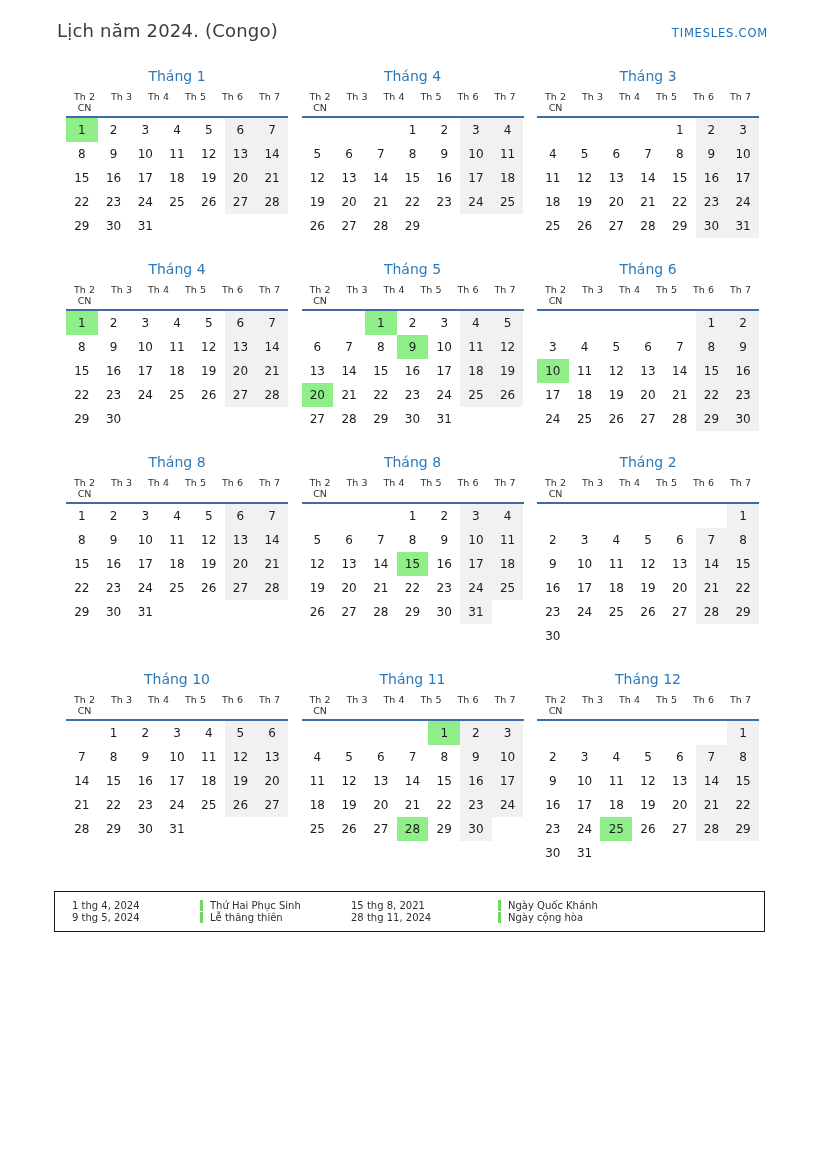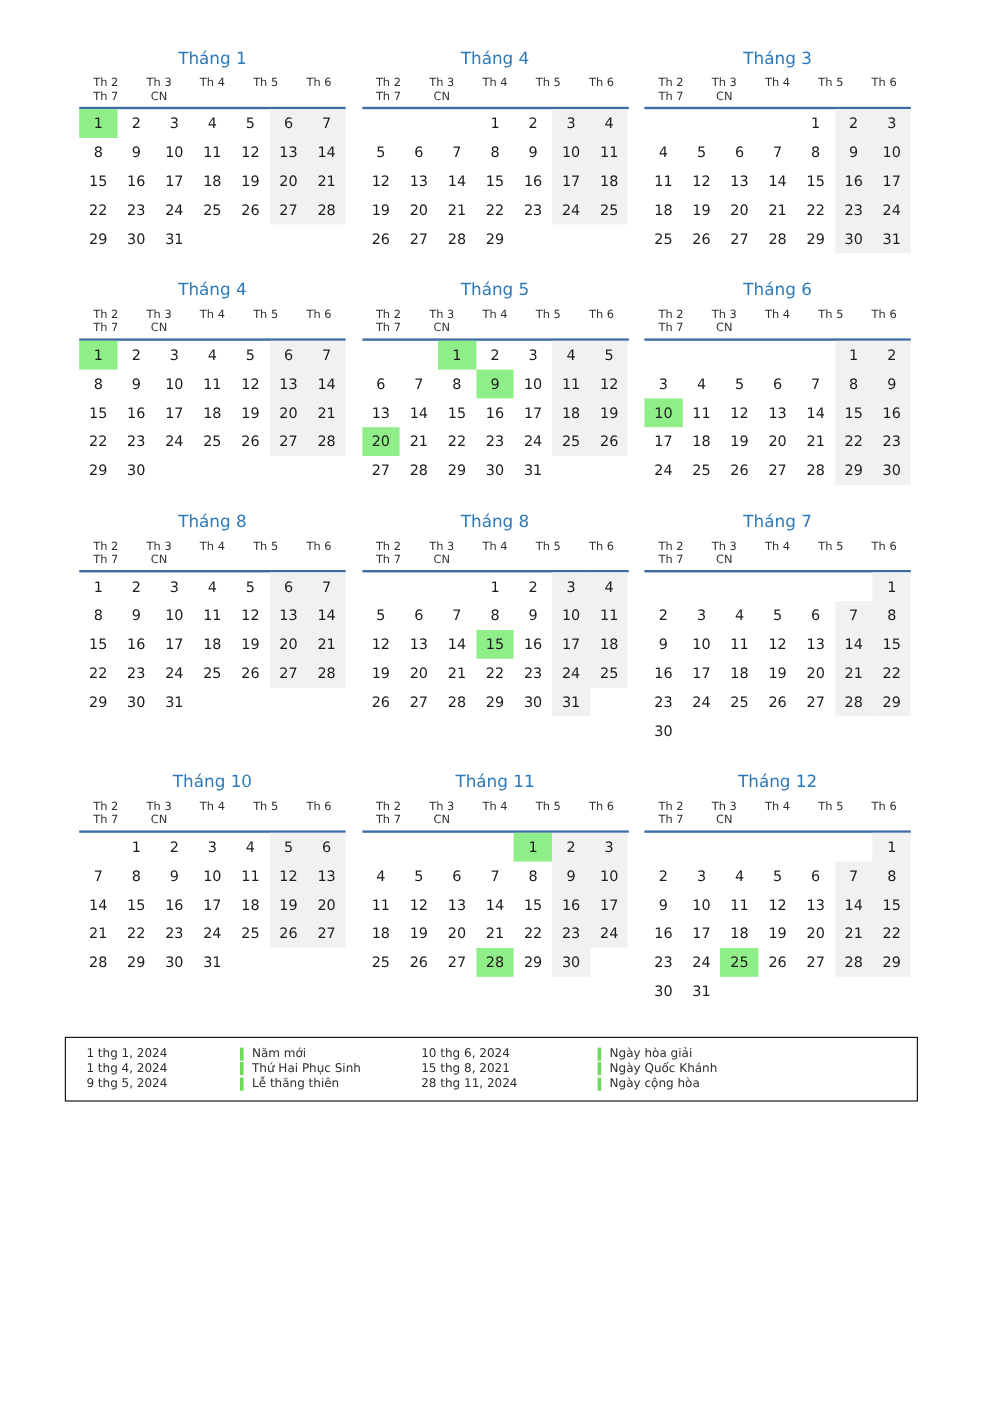--- a/index.html
+++ b/index.html
@@ -21,21 +21,21 @@
   .page-header{display:flex;justify-content:space-between;align-items:baseline;margin-top:6px;}
   .page-title{font-size:18px;font-weight:500;color:var(--title-gray);letter-spacing:0.2px;}
   .site-link{font-size:11.5px;color:#1e6fb8;letter-spacing:0.8px;text-decoration:none;}
   #months-grid{
     margin:27px 0 0 9px;
     display:grid;grid-template-columns:repeat(3,222px);
     column-gap:13.5px;row-gap:23px;align-items:start;
   }
   .month{width:222px;}
   .month-title{text-align:center;color:var(--accent-blue);font-size:14px;margin-bottom:7px;}
-  .weekday-row{display:grid;grid-template-columns:repeat(5,1fr);
+  .weekday-row{display:grid;grid-template-columns:repeat(6,1fr);
     border-bottom:2px solid var(--line-blue);padding-bottom:3px;}
   .weekday{font-size:9.5px;color:#303030;text-align:center;white-space:nowrap;}
   .day-row{display:grid;grid-template-columns:repeat(7,1fr);}
   .day-cell{height:24px;line-height:24px;text-align:center;font-size:12px;color:var(--day-color);}
   .day-cell.weekend{background:var(--weekend-gray);}
   .day-cell.holiday{background:var(--holiday-green);}
   #legend-box{
     margin:26px 0 0 -3px;width:711px;
     border:1.5px solid #1a1a1a;
     padding:7px 0 7px 17px;
@@ -43,20 +43,24 @@
   .legend-row{display:grid;grid-template-columns:128px 151px 147px 1fr;
     align-items:center;height:12.5px;}
   .l-date{font-size:10px;color:#2e2e2e;}
   .l-name{font-size:10px;color:#2e2e2e;display:flex;align-items:center;white-space:nowrap;}
   .l-bar{display:inline-block;width:3px;height:11px;background:var(--bar-green);margin-right:7px;flex:0 0 3px;}
 </style>
 </head>
 <body>
 
 <div class="page">
+  <div class="page-header">
+    <h1 class="page-title">Lịch năm 2024. (Congo)</h1>
+    <a class="site-link" href="#">TIMESLES.COM</a>
+  </div>
 
   <div id="months-grid">
       <div class="month">
         <div class="month-title">Tháng 1</div>
         <div class="weekday-row">
           <span class="weekday">Th 2</span>
           <span class="weekday">Th 3</span>
           <span class="weekday">Th 4</span>
           <span class="weekday">Th 5</span>
           <span class="weekday">Th 6</span>
@@ -502,21 +506,21 @@
           <span class="day-cell">26</span>
           <span class="day-cell">27</span>
           <span class="day-cell">28</span>
           <span class="day-cell">29</span>
           <span class="day-cell">30</span>
           <span class="day-cell weekend">31</span>
           <span class="day-cell"></span>
         </div>
       </div>
       <div class="month">
-        <div class="month-title">Tháng 7</div>
+        <div class="month-title">Tháng 2</div>
         <div class="weekday-row">
           <span class="weekday">Th 2</span>
           <span class="weekday">Th 3</span>
           <span class="weekday">Th 4</span>
           <span class="weekday">Th 5</span>
           <span class="weekday">Th 6</span>
           <span class="weekday">Th 7</span>
           <span class="weekday">CN</span>
         </div>
         <div class="day-row">
@@ -751,32 +755,20 @@
           <span class="day-cell"></span>
           <span class="day-cell"></span>
           <span class="day-cell"></span>
           <span class="day-cell"></span>
         </div>
       </div>
     </div>
 
   <div id="legend-box">
     <div id="legend-rows">
-        <div class="legend-row">
-          <span class="l-date">1 thg 1, 2024</span>
-          <span class="l-name">
-            <span class="l-bar"></span>
-            <span>Năm mới</span>
-          </span>
-          <span class="l-date">10 thg 6, 2024</span>
-          <span class="l-name">
-            <span class="l-bar"></span>
-            <span>Ngày hòa giải</span>
-          </span>
-        </div>
         <div class="legend-row">
           <span class="l-date">1 thg 4, 2024</span>
           <span class="l-name">
             <span class="l-bar"></span>
             <span>Thứ Hai Phục Sinh</span>
           </span>
           <span class="l-date">15 thg 8, 2021</span>
           <span class="l-name">
             <span class="l-bar"></span>
             <span>Ngày Quốc Khánh</span>

